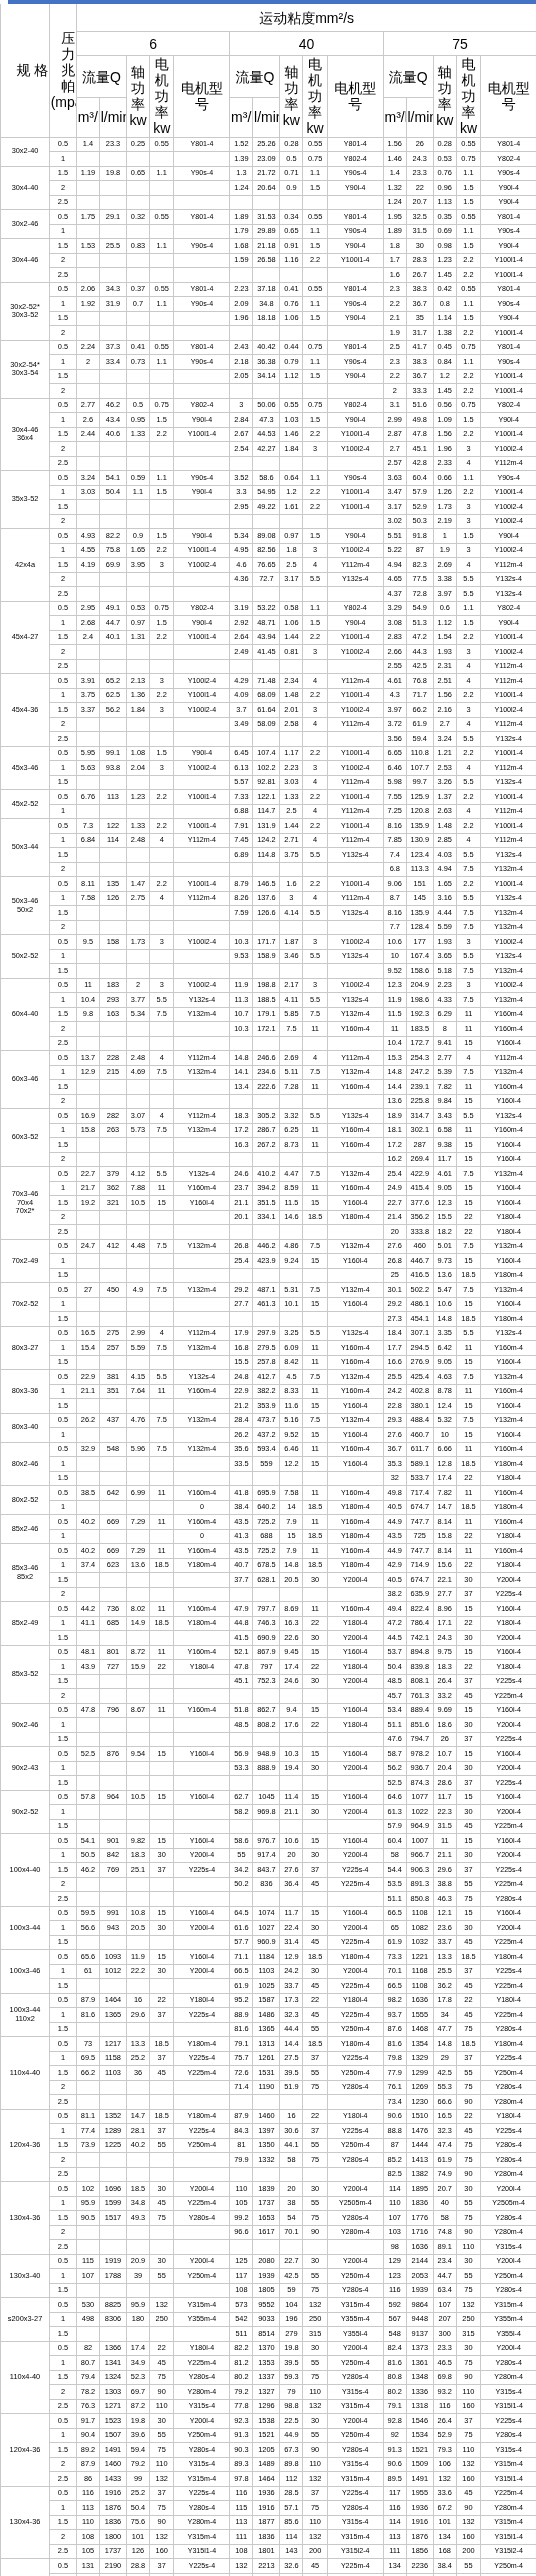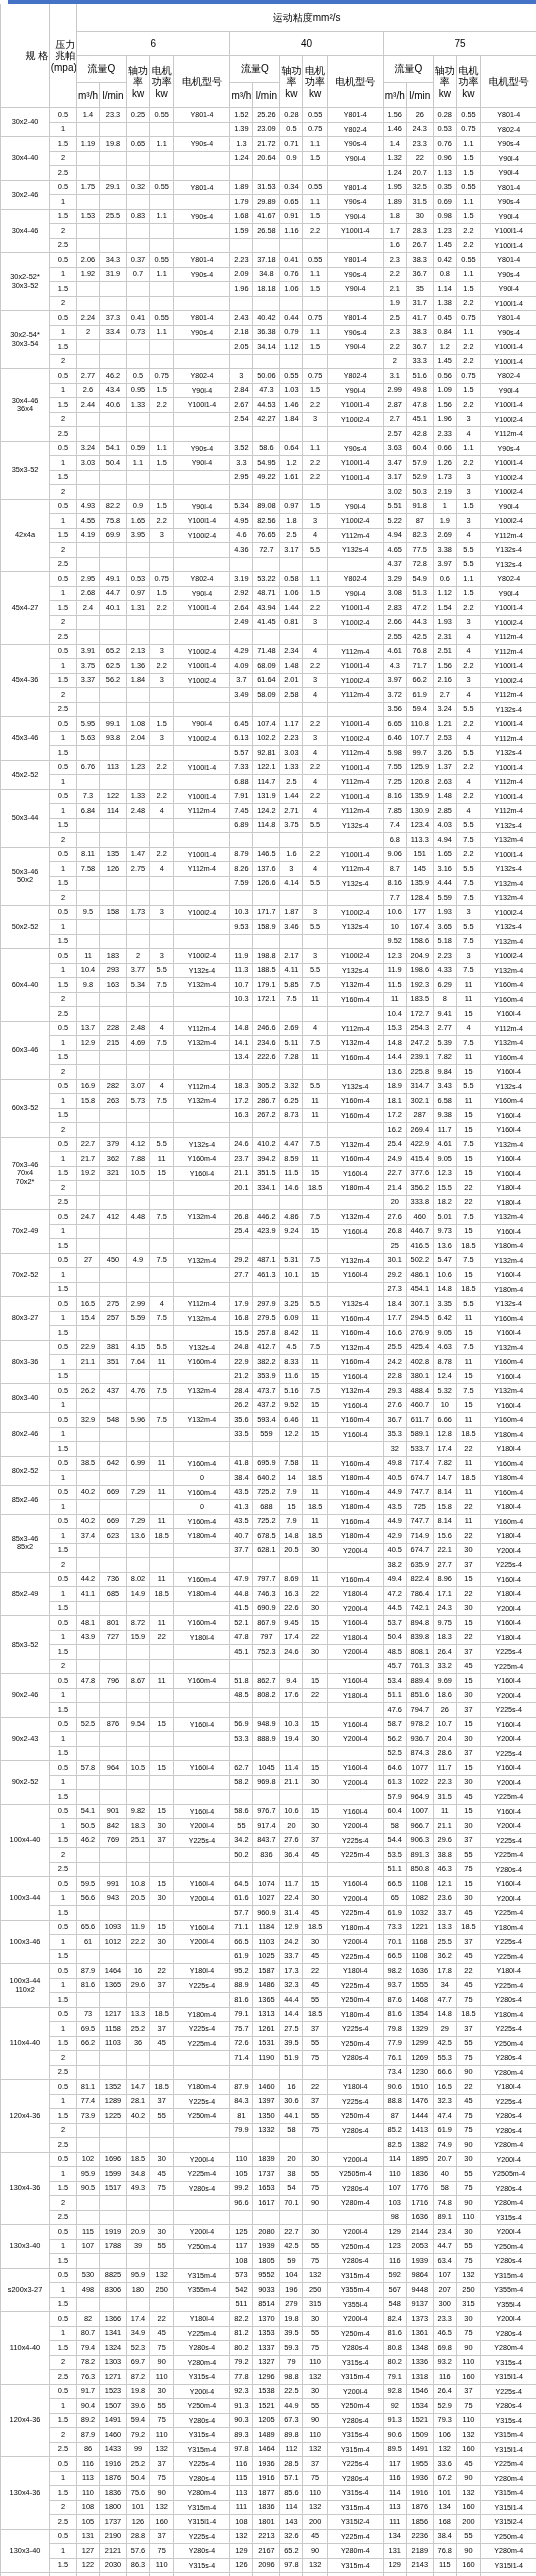--- a/index.html
+++ b/index.html
@@ -2,21 +2,21 @@
 <html style="font-size:10.8px"><head>
 <meta charset="utf-8">
 <style>
   html,body{margin:0;padding:0;background:#ffffff;}
   body{width:536px;font-family:"Liberation Sans","DejaVu Sans",sans-serif;color:#000;}
   #topbar{height:4.1px;margin-left:8.1px;background:#4472c4;}
   table{border-collapse:collapse;table-layout:fixed;width:536px;}
   th,td{border:0.7px solid #c9c9c9;text-align:center;vertical-align:middle;
         font-weight:normal;font-size:7.4px;line-height:1.15;padding:0 0.7px;
         overflow:hidden;white-space:nowrap;}
-  thead th{font-size:10px;white-space:normal;}
+  thead th{font-size:14px;white-space:normal;}
   th.visc-title{height:27px;border-top:none;}
   tr.h2 th{height:23px;}
   tr.h3 th{height:26px;white-space:normal;}
   tr.h4 th{height:24.4px;}
   th.spec-h{border-top:none;text-align:right;}
   td.spec{white-space:pre-line;font-size:7.4px;text-align:center;}
   tbody td{height:13.5px;}
   td.model{font-size:7.1px;}
 </style>
 </head>
@@ -210,21 +210,21 @@
       </tr>
       <tr>
         <td class="spec" rowspan="3">30x4-46</td>
         <td>1.5</td>
         <td>1.53</td>
         <td>25.5</td>
         <td>0.83</td>
         <td>1.1</td>
         <td class="model">Y90s-4</td>
         <td>1.68</td>
-        <td>41.67</td>
+        <td>21.18</td>
         <td>0.91</td>
         <td>1.5</td>
         <td class="model">Y90l-4</td>
         <td>1.8</td>
         <td>30</td>
         <td>0.98</td>
         <td>1.5</td>
         <td class="model">Y90l-4</td>
       </tr>
       <tr>

